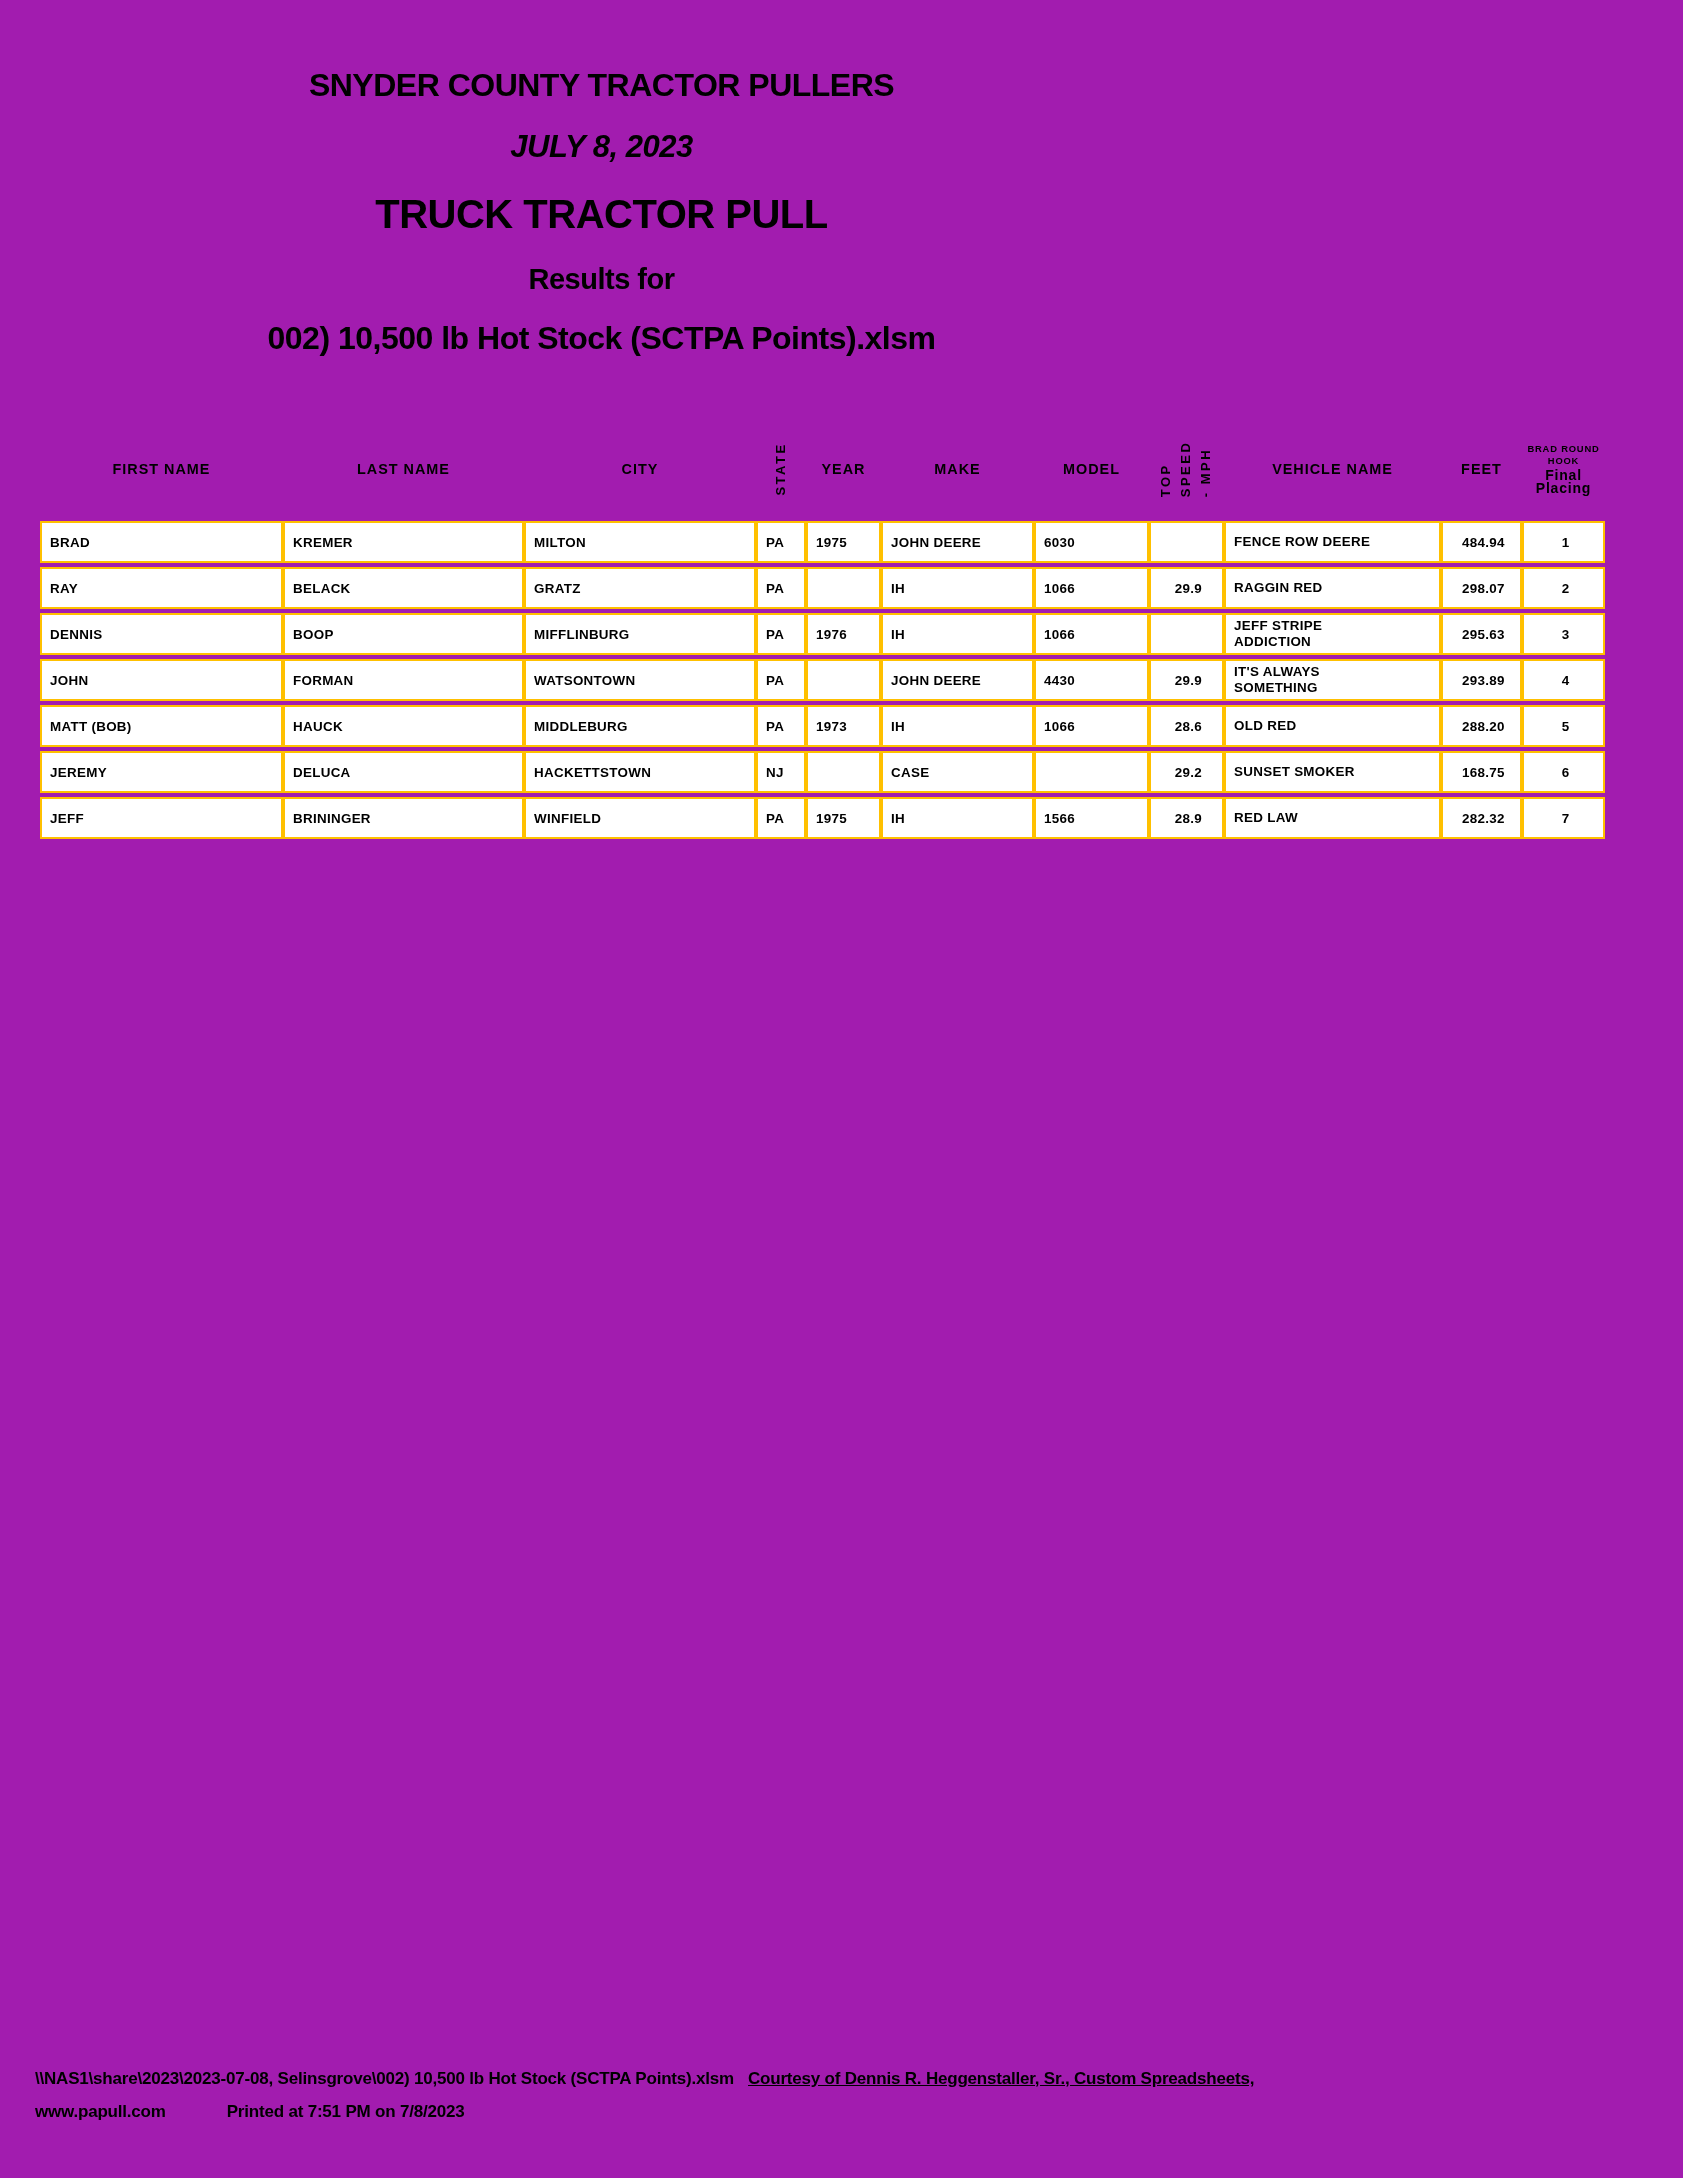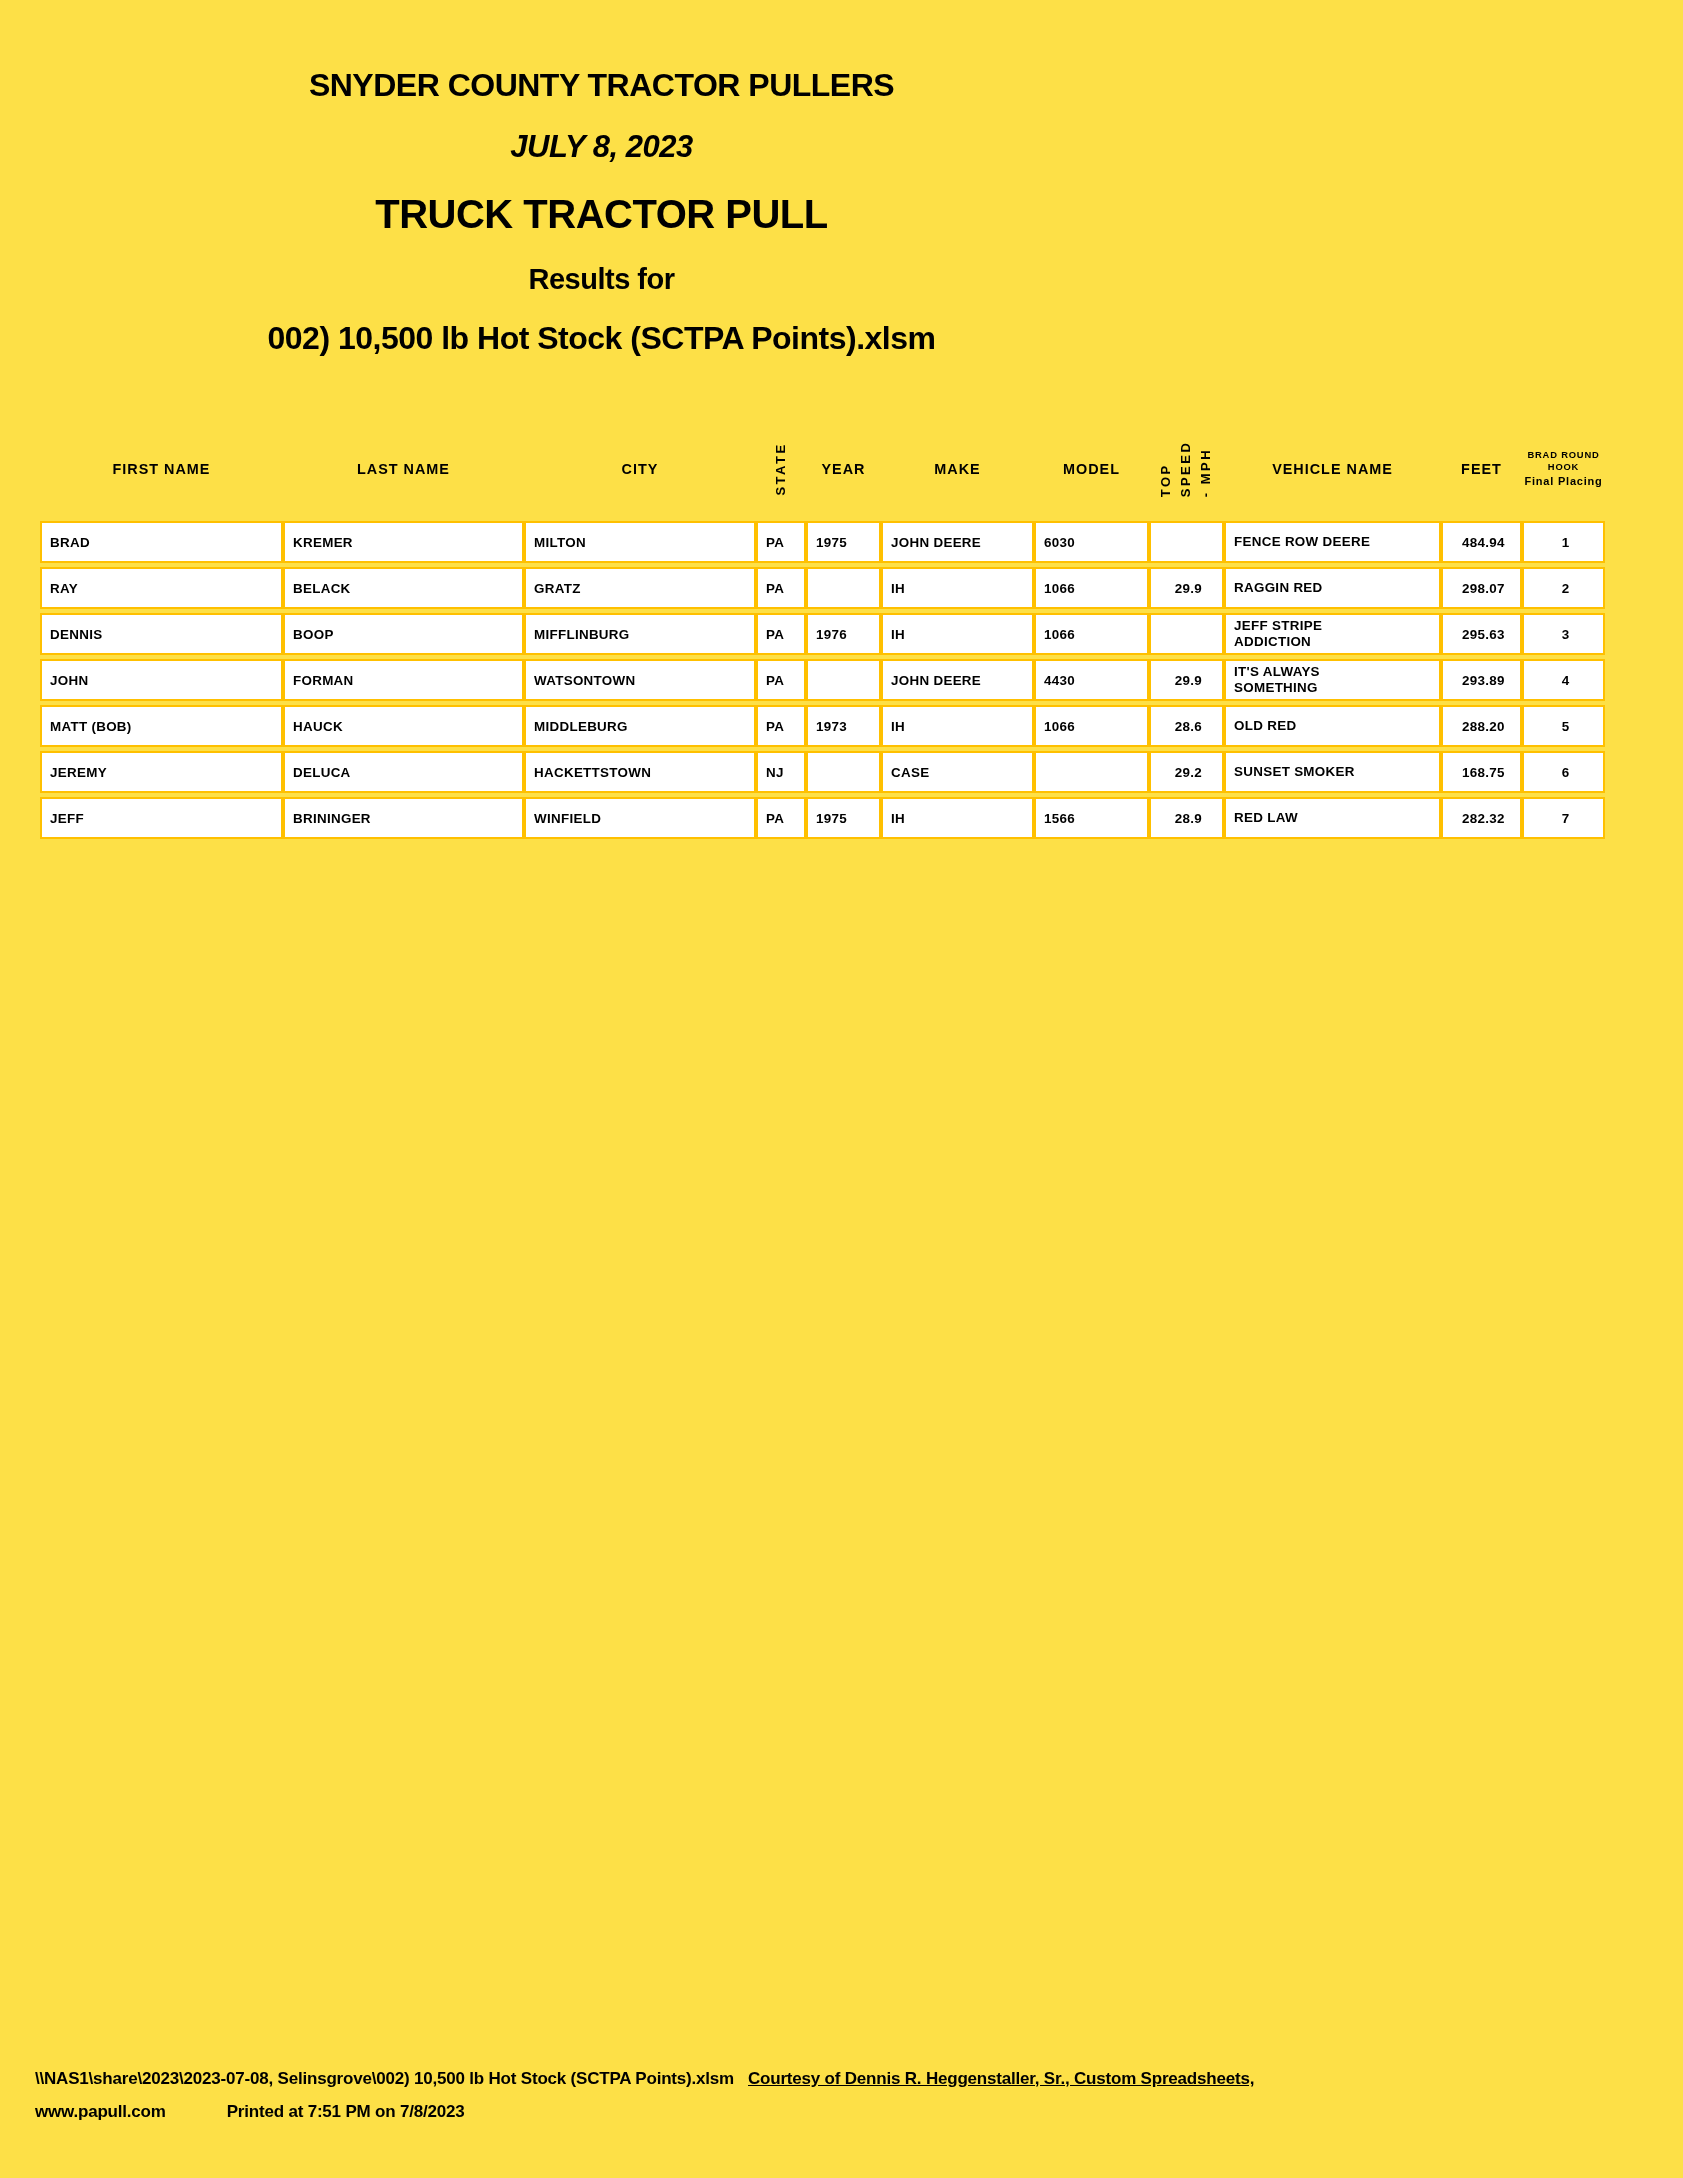--- a/index.html
+++ b/index.html
@@ -1,38 +1,38 @@
 <!DOCTYPE html>
 <html style="--gold: #FFC000; --ink: #000000;"><head>
 <meta charset="utf-8">
 <style>
   :root { --gold: #FFC000; --ink: #000000; }
   * { margin: 0; padding: 0; box-sizing: border-box; }
   body { background: #ffffff; font-family: "Liberation Sans", "DejaVu Sans", sans-serif; color: var(--ink); }
-  .page { position: relative; width: 1683px; height: 2178px; background: #fde047; overflow: hidden; }
+  .page { position: relative; width: 1683px; height: 2178px; background: #a21caf; overflow: hidden; }
 
   
   .titles { position: absolute; top: 67px; left: 0; width: 1203px; text-align: center; font-weight: bold; letter-spacing: -0.5px; }
   .title-line1 { font-size: 32px; }
   .title-line2 { font-size: 31px; margin-top: 25px; font-style: italic; }
   .title-line3 { font-size: 40px; margin-top: 27px; text-align: center; }
   .title-results { font-size: 29px; margin-top: 26px; }
   .title-file { font-size: 32px; margin-top: 24px; }
 
   
   .table-area { position: absolute; left: 40px; top: 420px; width: 1565px; }
   .col-headers { display: flex; height: 97px; align-items: center; }
   .hcell { display: flex; align-items: center; justify-content: center; font-weight: bold; font-size: 14.4px; letter-spacing: 1px; text-align: center; }
   .w0 { width: 243px; } .w1 { width: 241px; } .w2 { width: 232px; } .w3 { width: 50px; }
   .w4 { width: 75px; } .w5 { width: 153px; } .w6 { width: 115px; } .w7 { width: 75px; }
   .w8 { width: 217px; } .w9 { width: 81px; } .w10 { width: 83px; }
   .rot { transform: rotate(-90deg); white-space: pre-line; line-height: 20px; letter-spacing: 2.5px; font-size: 13px; text-align: left; }
   .hook-head { flex-direction: column; justify-content: center; letter-spacing: 0.8px; }
   .hook-top { font-size: 9.4px; line-height: 12px; width: 79px; text-align: center; }
-  .hook-sub { font-size: 11px; line-height: 13px; margin-top: 2px; }
+  .hook-sub { font-size: 14px; line-height: 13px; margin-top: 2px; }
 
   
   table.results { border-collapse: separate; border-spacing: 0 4px; table-layout: fixed; width: 1565px; }
   table.results td { border: 2px solid var(--gold); height: 42px; vertical-align: middle;
                      font-weight: bold; font-size: 13.4px; letter-spacing: 0.3px;
                      padding: 0 4px 0 8px; overflow: hidden; background: #ffffff; }
   td.ctr { text-align: center; padding: 0; }
   td.last-col { border-right: none; }
   td.vehicle { white-space: pre-line; line-height: 16px; padding-top: 2px; padding-bottom: 2px; }
 

